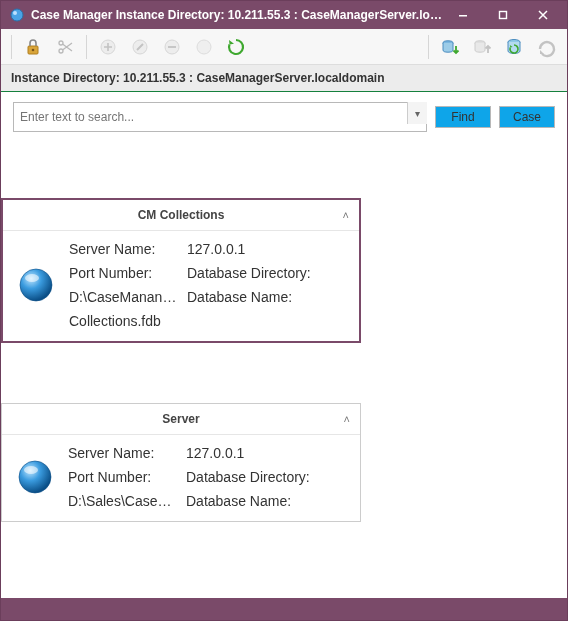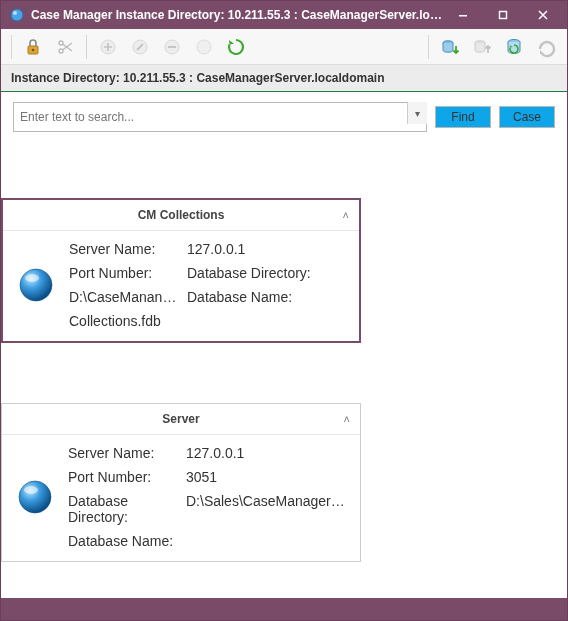--- a/index.html
+++ b/index.html
@@ -351,21 +351,20 @@
             </radialGradient>
           </defs>
           <circle cx="19" cy="19" r="16" fill="url(#g2)" stroke="#0a4e86" stroke-width="0.6"></circle>
           <ellipse cx="15" cy="12" rx="7" ry="4" fill="rgba(255,255,255,0.55)"></ellipse>
         </svg>
       </span>
       <div class="props">
         <span class="lbl">Server Name:</span>
         <span class="val">127.0.0.1</span>
         <span class="lbl">Port Number:</span>
-        <span class="val">3051</span>
         <span class="lbl">Database Directory:</span>
         <span class="val">D:\Sales\CaseManagerDatabases\</span>
         <span class="lbl">Database Name:</span>
       </div>
     </div>
   </div>
 
 </div>
 
 <div class="footer"></div>

